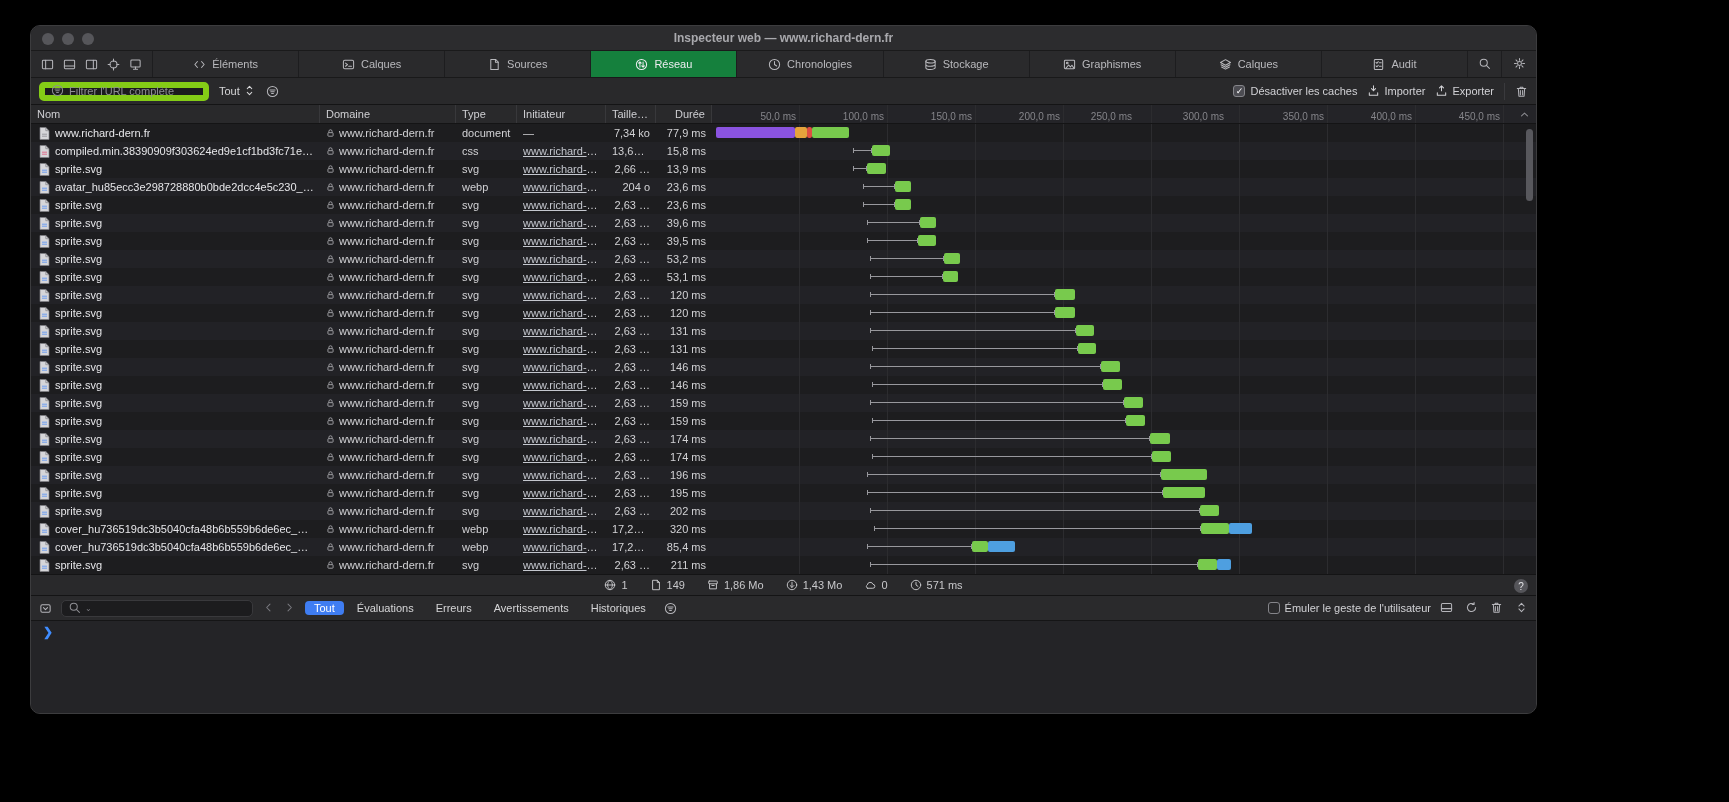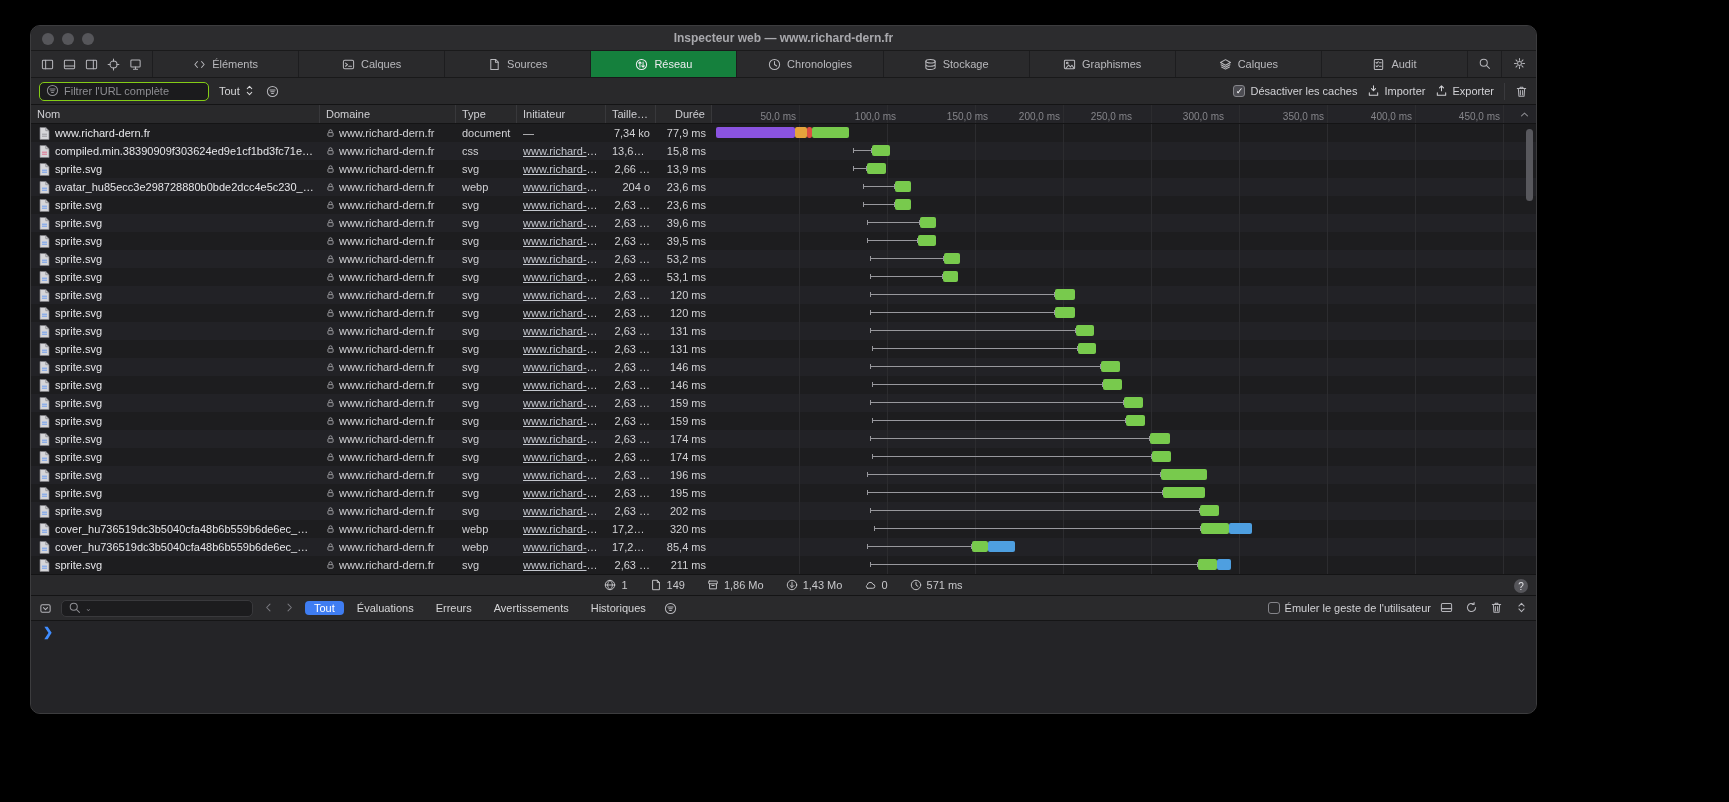--- a/index.html
+++ b/index.html
@@ -20,21 +20,21 @@
   .tabs-holder{display:flex;flex:1;}
   .tab{flex:1;display:flex;align-items:center;justify-content:center;gap:6px;
     border-right:1px solid #1d1d1f;color:#b9b9bd;cursor:default;}
   .tab.active{background:#15803d;color:#ececf0;}
   .sq{width:34px;display:flex;align-items:center;justify-content:center;border-right:1px solid #1d1d1f;color:#b5b5ba;}
   .sq:last-child{border-right:none;}
   
   .net-toolbar{height:27px;display:flex;align-items:center;gap:10px;padding:0 8px;
     background:#29292b;border-bottom:1px solid #141415;flex:none;}
   .ffield{display:flex;align-items:center;gap:5px;width:170px;height:19px;background:#1b1b1d;
-    border:1px solid #84cc16;border-radius:5px;padding:0 6px;color:#8e8e93;}
+    border:6px solid #84cc16;border-radius:5px;padding:0 6px;color:#8e8e93;}
   .scope{display:flex;align-items:center;gap:3px;color:#d6d6d8;}
   .spacer{flex:1;}
   .cbrow{display:flex;align-items:center;gap:5px;color:#d2d2d6;}
   .cbox{width:12px;height:12px;border-radius:3px;border:1px solid #85858a;
     display:flex;align-items:center;justify-content:center;font-size:9px;color:#fff;}
   .cbox.checked{background:#4c4c52;}
   .tbtn{display:flex;align-items:center;gap:4px;color:#d2d2d6;}
   .vdiv{width:1px;height:17px;background:#3a3a3d;}
   .icbtn{color:#b5b5ba;display:flex;align-items:center;}
   
@@ -287,22 +287,22 @@
     <div class="hcell c-domain">Domaine</div>
     <div class="hcell c-type">Type</div>
     <div class="hcell c-init">Initiateur</div>
     <div class="hcell c-size" style="text-align:left">Taille…</div>
     <div class="hcell c-dur">Durée</div>
     <div class="hcell c-wf" id="time-header">
       <span class="hchev"><svg width="13" height="13" viewBox="0 0 14 14" fill="none" stroke="currentColor" stroke-width="1.1" stroke-linecap="round" stroke-linejoin="round">
             <path d="M3.8 8.6 7 5.4l3.2 3.2"></path>
           </svg></span>
     <span class="tlabel" style="left: 84px;">50,0 ms</span>
-        <span class="tlabel" style="left: 184px;">100,0 ms</span>
-        <span class="tlabel" style="left: 276px;">150,0 ms</span>
+        <span class="tlabel" style="left: 172px;">100,0 ms</span>
+        <span class="tlabel" style="left: 260px;">150,0 ms</span>
         <span class="tlabel" style="left: 348px;">200,0 ms</span>
         <span class="tlabel" style="left: 420px;">250,0 ms</span>
         <span class="tlabel" style="left: 512px;">300,0 ms</span>
         <span class="tlabel" style="left: 612px;">350,0 ms</span>
         <span class="tlabel" style="left: 700px;">400,0 ms</span>
         <span class="tlabel" style="left: 788px;">450,0 ms</span>
       </div>
   </div>
 
   <div class="rows" id="rows">

